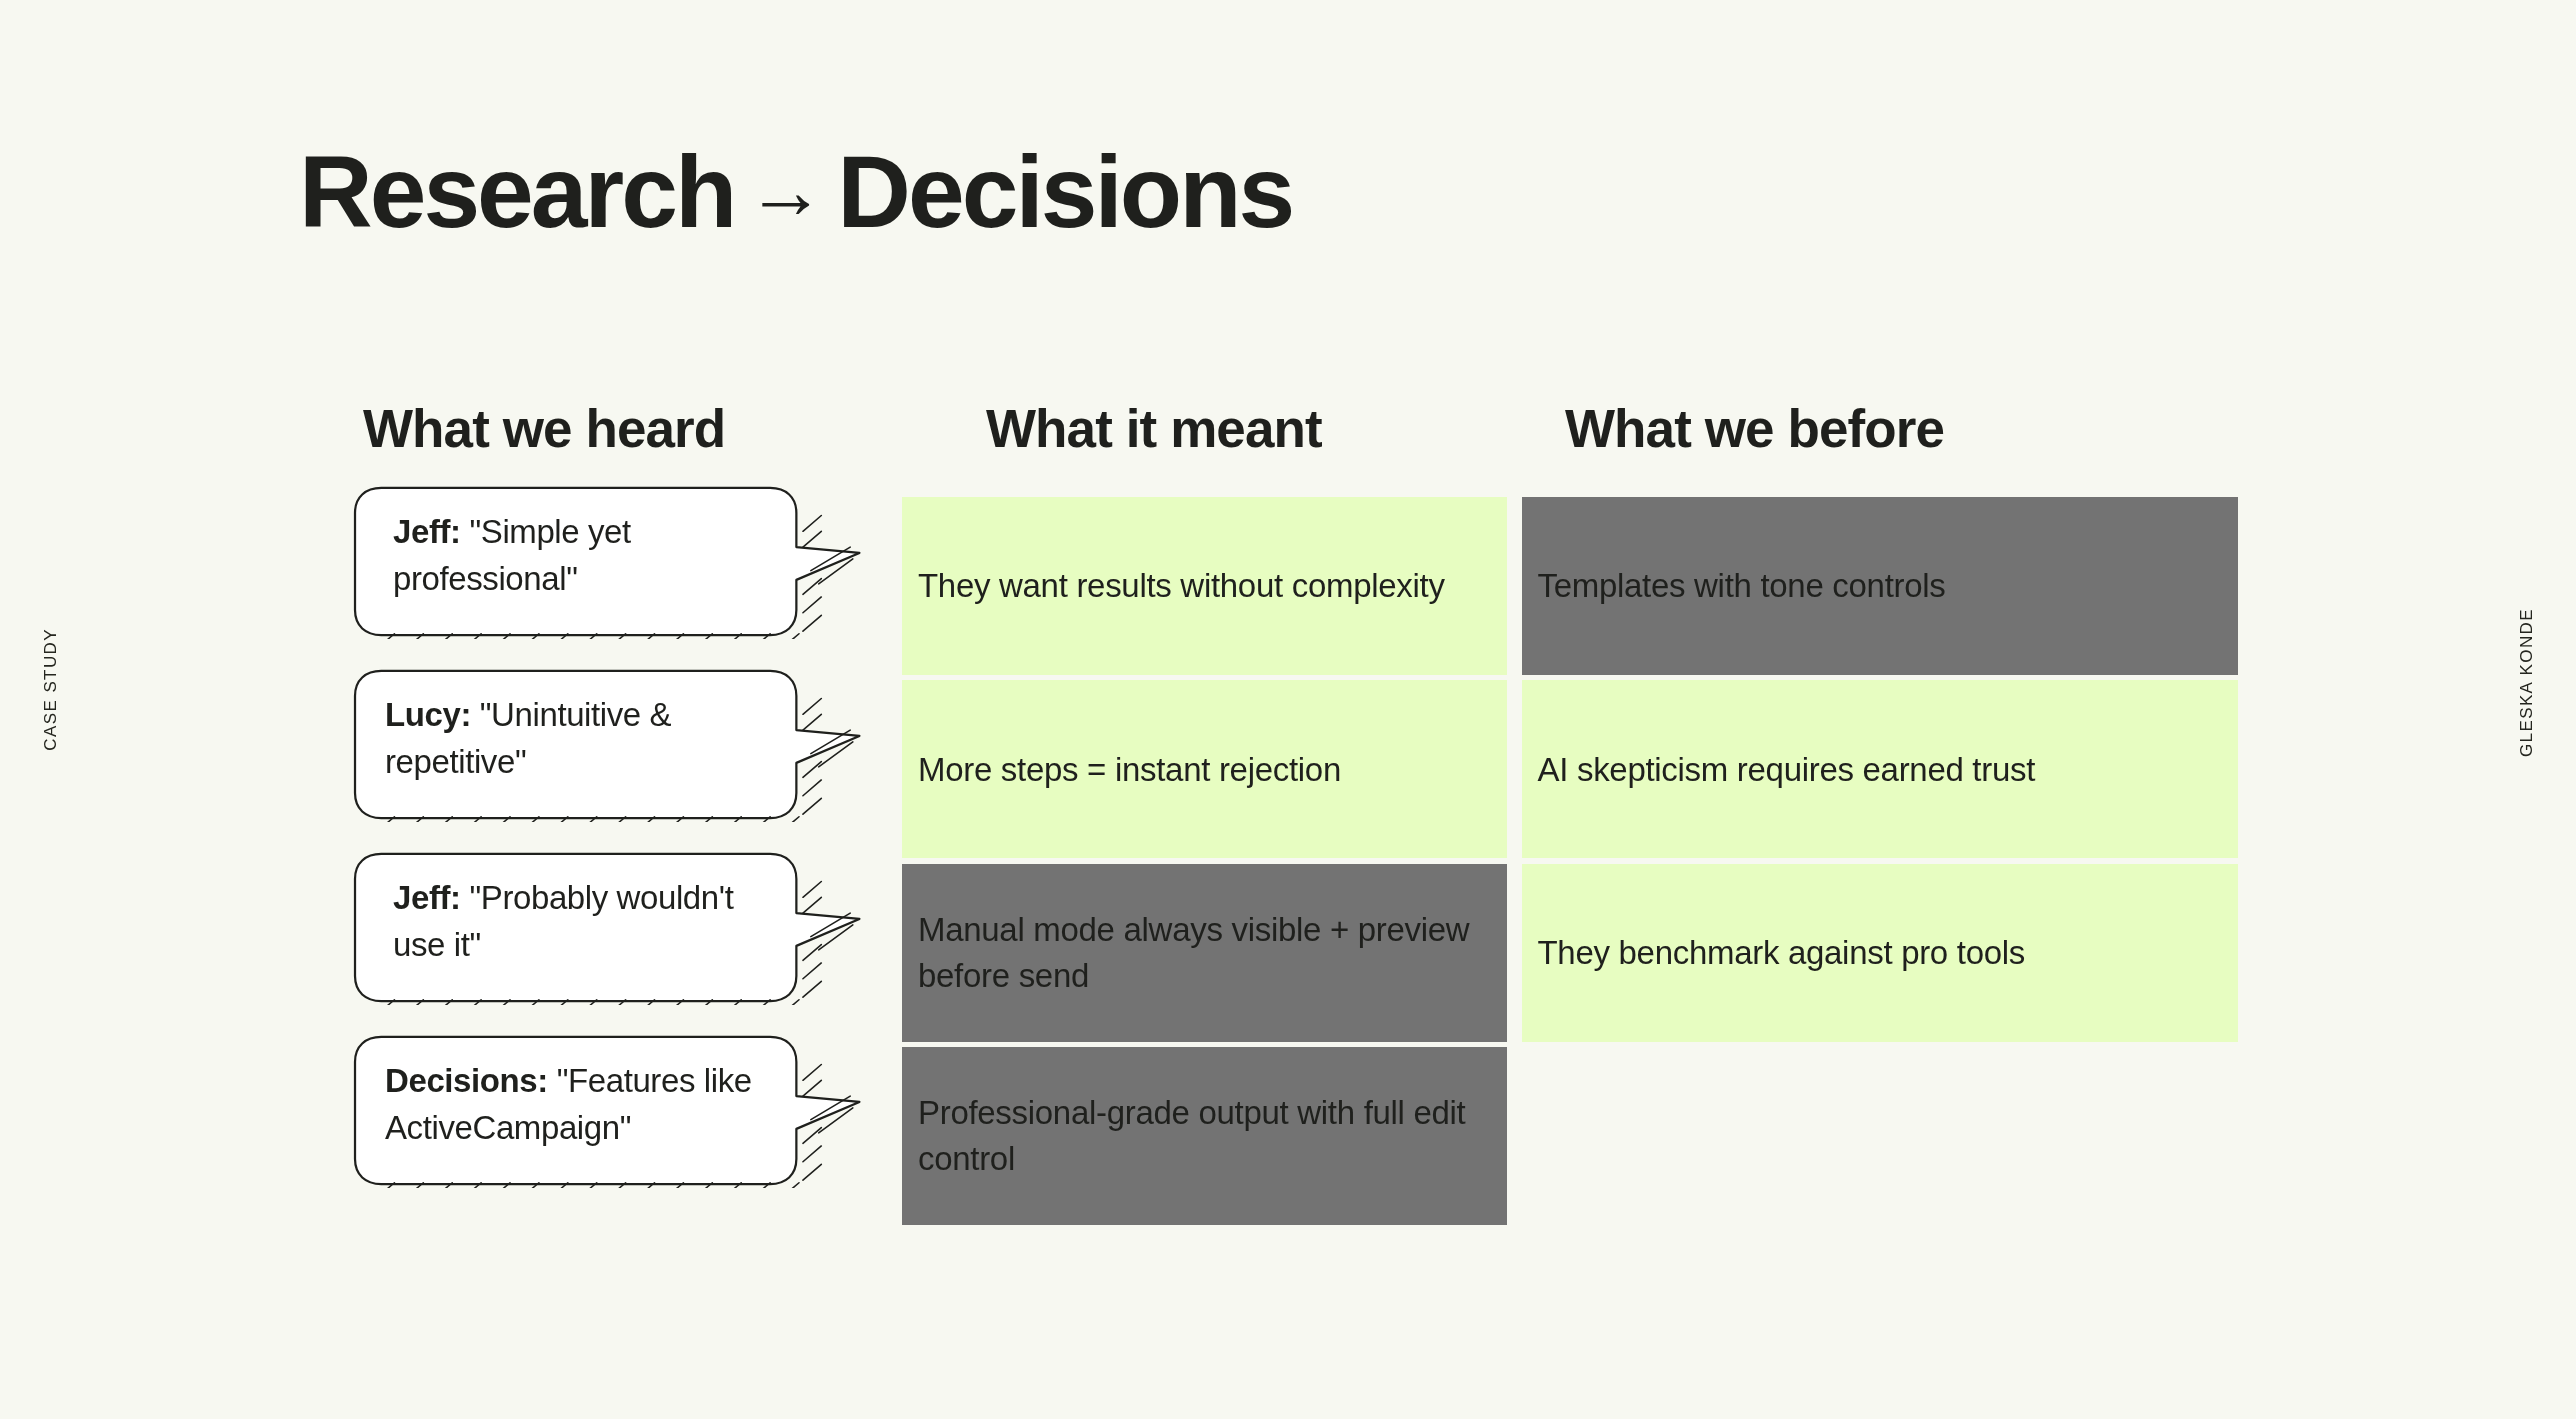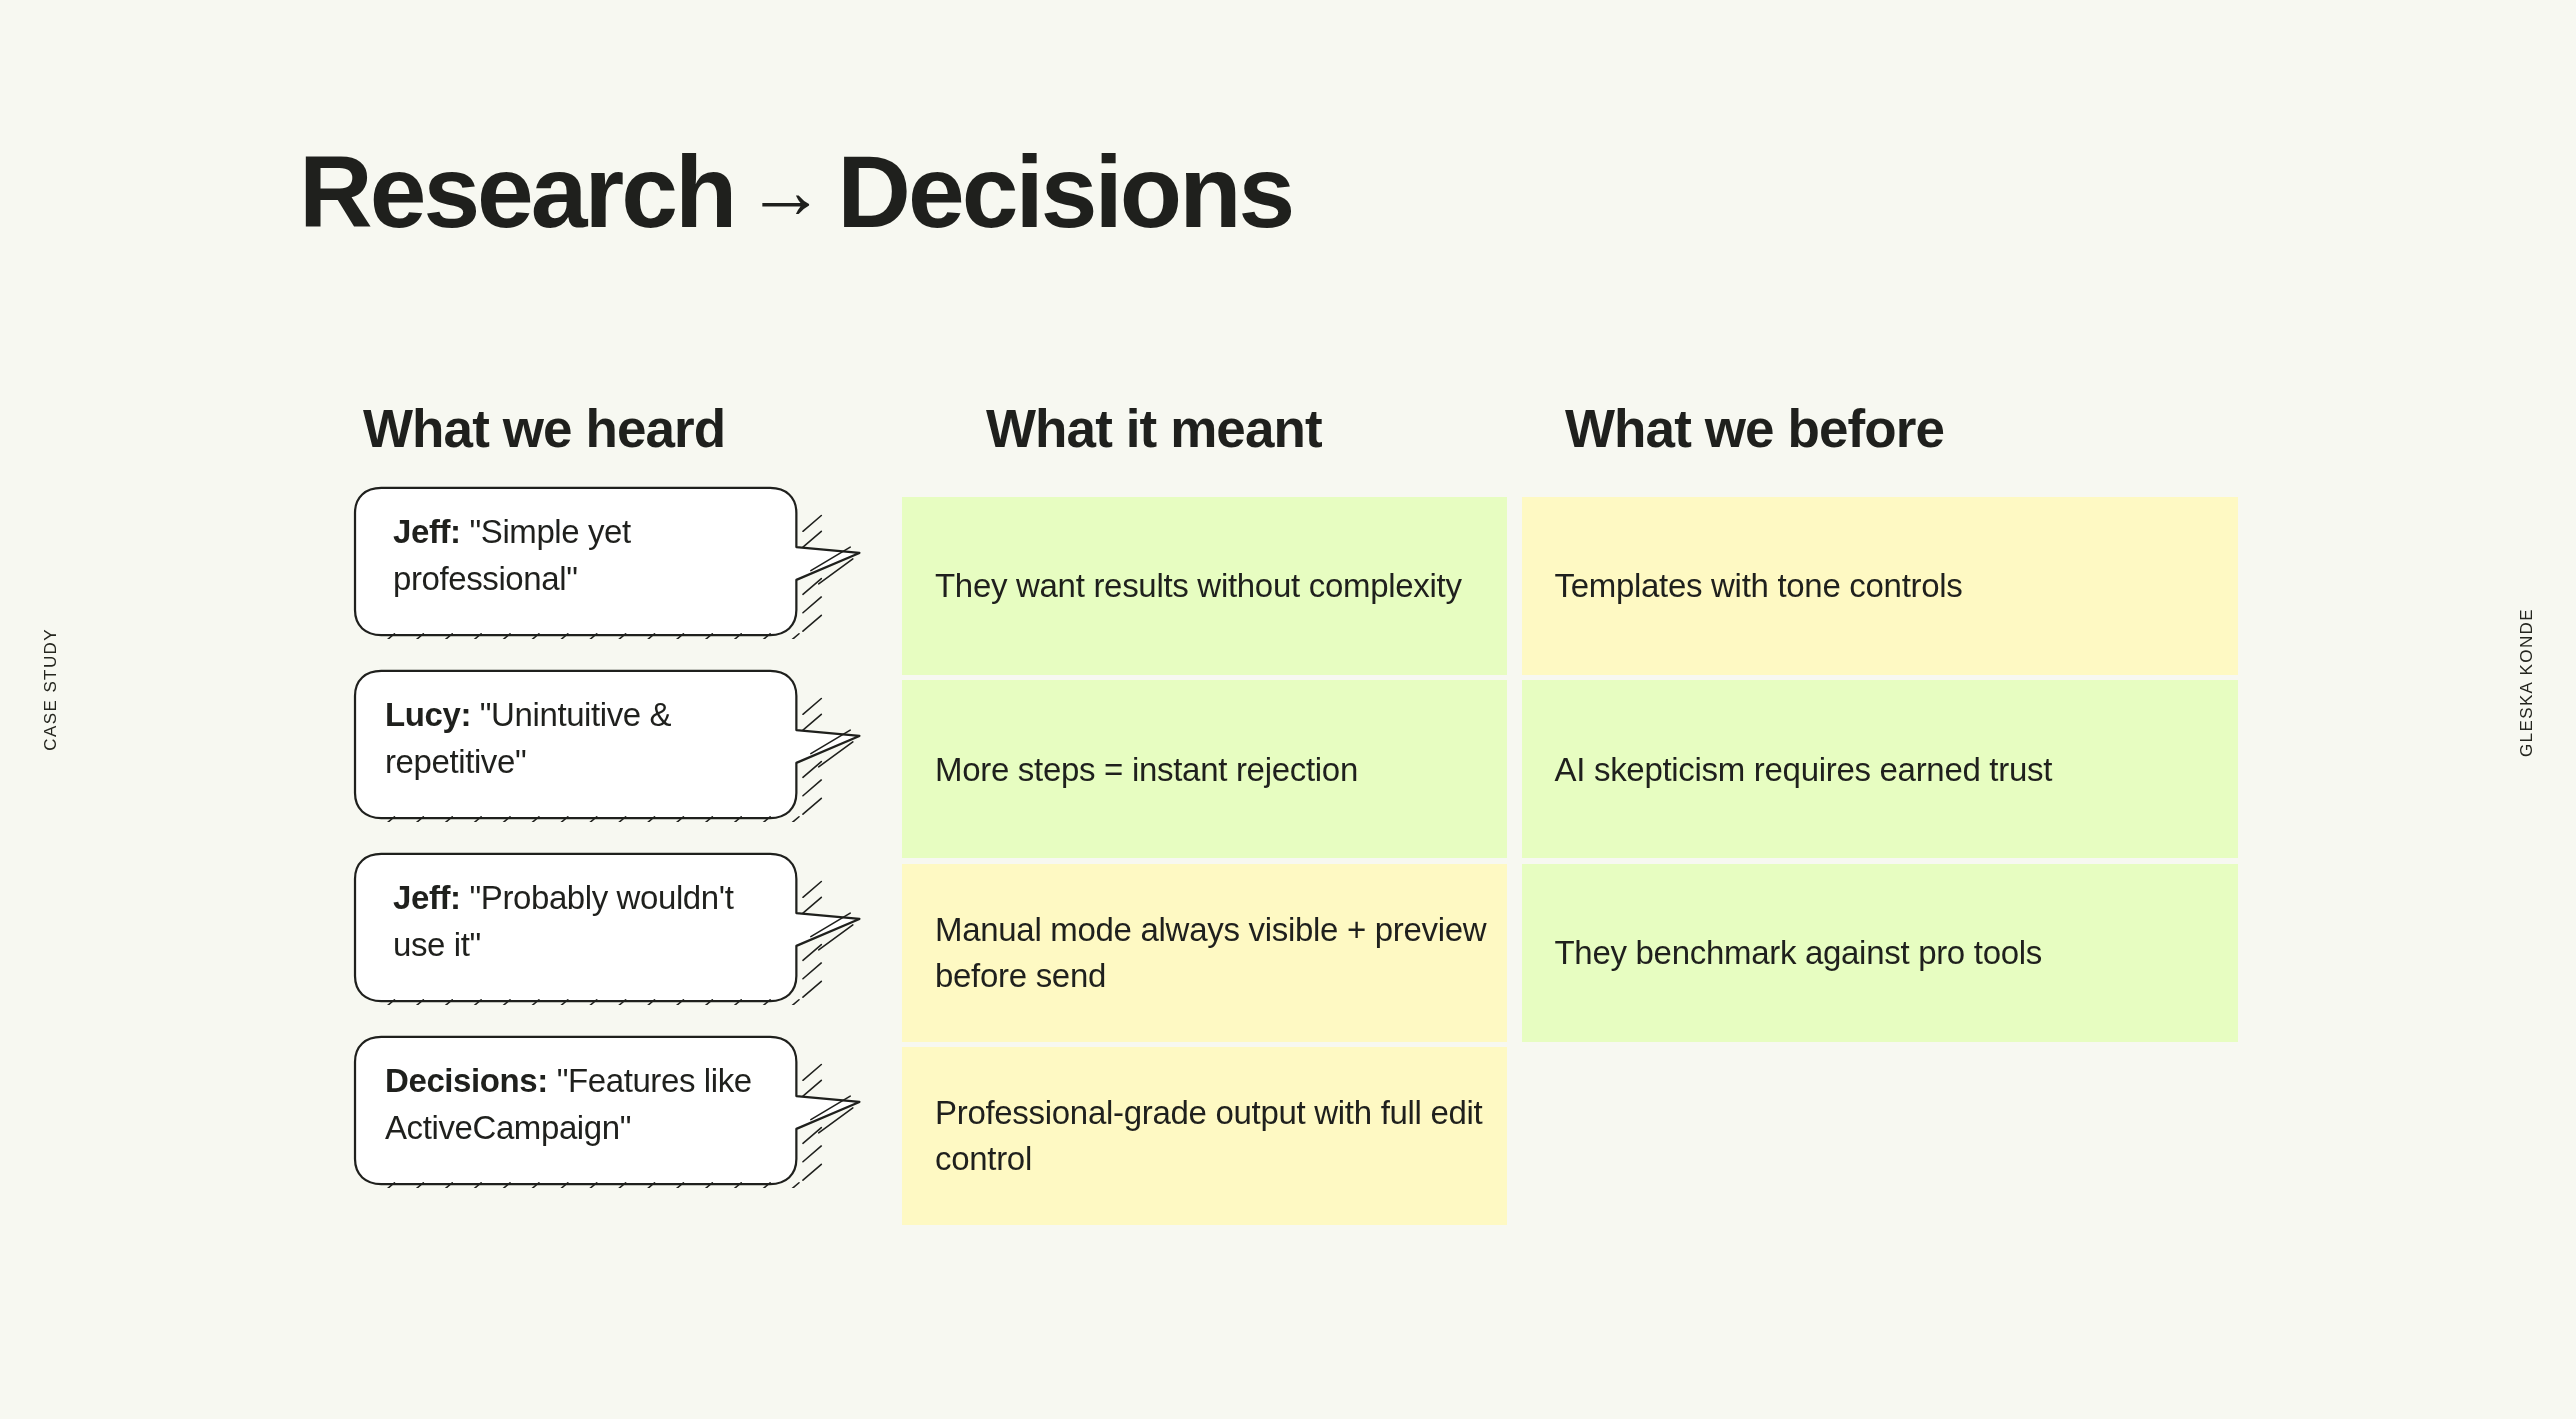--- a/index.html
+++ b/index.html
@@ -117,24 +117,24 @@
     top: 497px;
     display: grid;
     grid-template-columns: 605px 716px;
     grid-auto-rows: 178px;
     column-gap: 14.5px;
     row-gap: 5.3px;
   }
   .cell {
     display: flex;
     align-items: center;
-    padding: 0 0 0 33px;
+    padding: 0 0 0 16px;
   }
   .cell.meant { background: #e7fdc1; }
-  .cell.built { background: #fef9c3; }
+  .cell.built { background: #737373; }
   .cell p {
     font-size: 33px;
     line-height: 1.38;
     letter-spacing: -0.3px;
     color: #1f201d;
   }
 </style>
 </head>
 <body>
 

